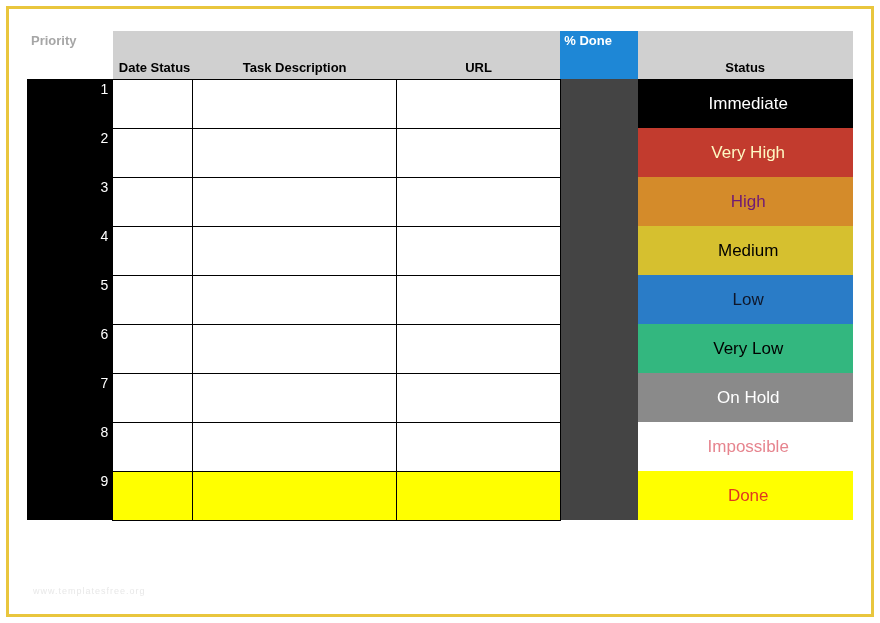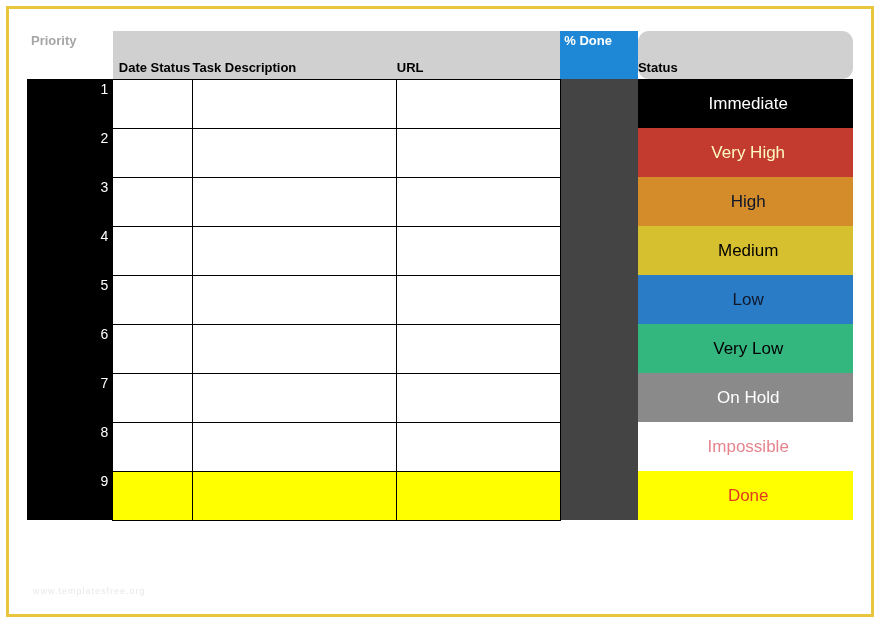--- a/index.html
+++ b/index.html
@@ -24,21 +24,21 @@
     th, td {
       padding: 0;
       vertical-align: bottom;
     }
     
     .hdr-row th {
       background: #d0d0d0;
       font-size: 13px;
       font-weight: bold;
       color: #000;
-      text-align: left;
+      text-align: center;
       height: 48px;
       vertical-align: bottom;
       padding-bottom: 4px;
       border: none;
     }
     .hdr-priority {
       width: 84px;
       background: #fff !important;
       vertical-align: top !important;
       text-align: left !important;
@@ -53,21 +53,21 @@
     .hdr-done {
       width: 76px;
       background: #1e87d6 !important;
       color: #fff !important;
       vertical-align: top !important;
       text-align: left !important;
       padding-left: 4px !important;
       padding-top: 2px !important;
       font-size: 13px;
     }
-    .hdr-status { width: 210px; border-radius: 11px; }
+    .hdr-status { width: 210px; }
     
     .body-row td {
       height: 49px;
       border-top: 1px solid #000;
       border-bottom: 1px solid #000;
       border-left: 1px solid #000;
       border-right: 1px solid #000;
       background: #fff;
     }
     .body-row .col-priority {
@@ -90,21 +90,21 @@
       color: #fff;
       font-size: 17px;
       font-weight: normal;
       text-align: center;
       vertical-align: middle !important;
       padding-left: 6px !important;
     }
     
     .st-immediate  { background: #000 !important; color: #fff; }
     .st-veryhigh   { background: #c23b2e !important; color: #fef9c3; }
-    .st-high       { background: #d48b2a !important; color: #0f172a; }
+    .st-high       { background: #d48b2a !important; color: #701a75; }
     .st-medium     { background: #d6c02f !important; color: #000; }
     .st-low        { background: #2a7cc7 !important; color: #0f172a; }
     .st-verylow    { background: #33b77f !important; color: #000; margin-left: 9px; }
     .st-onhold     { background: #8a8a8a !important; color: #fff; }
     .st-impossible { background: #fff !important; color: #e6848e; }
     .st-done       { background: #ffff00 !important; color: #e03a1f; font-size: 17px; }
     .foot {
       position: absolute;
       bottom: 18px;
       left: 24px;

